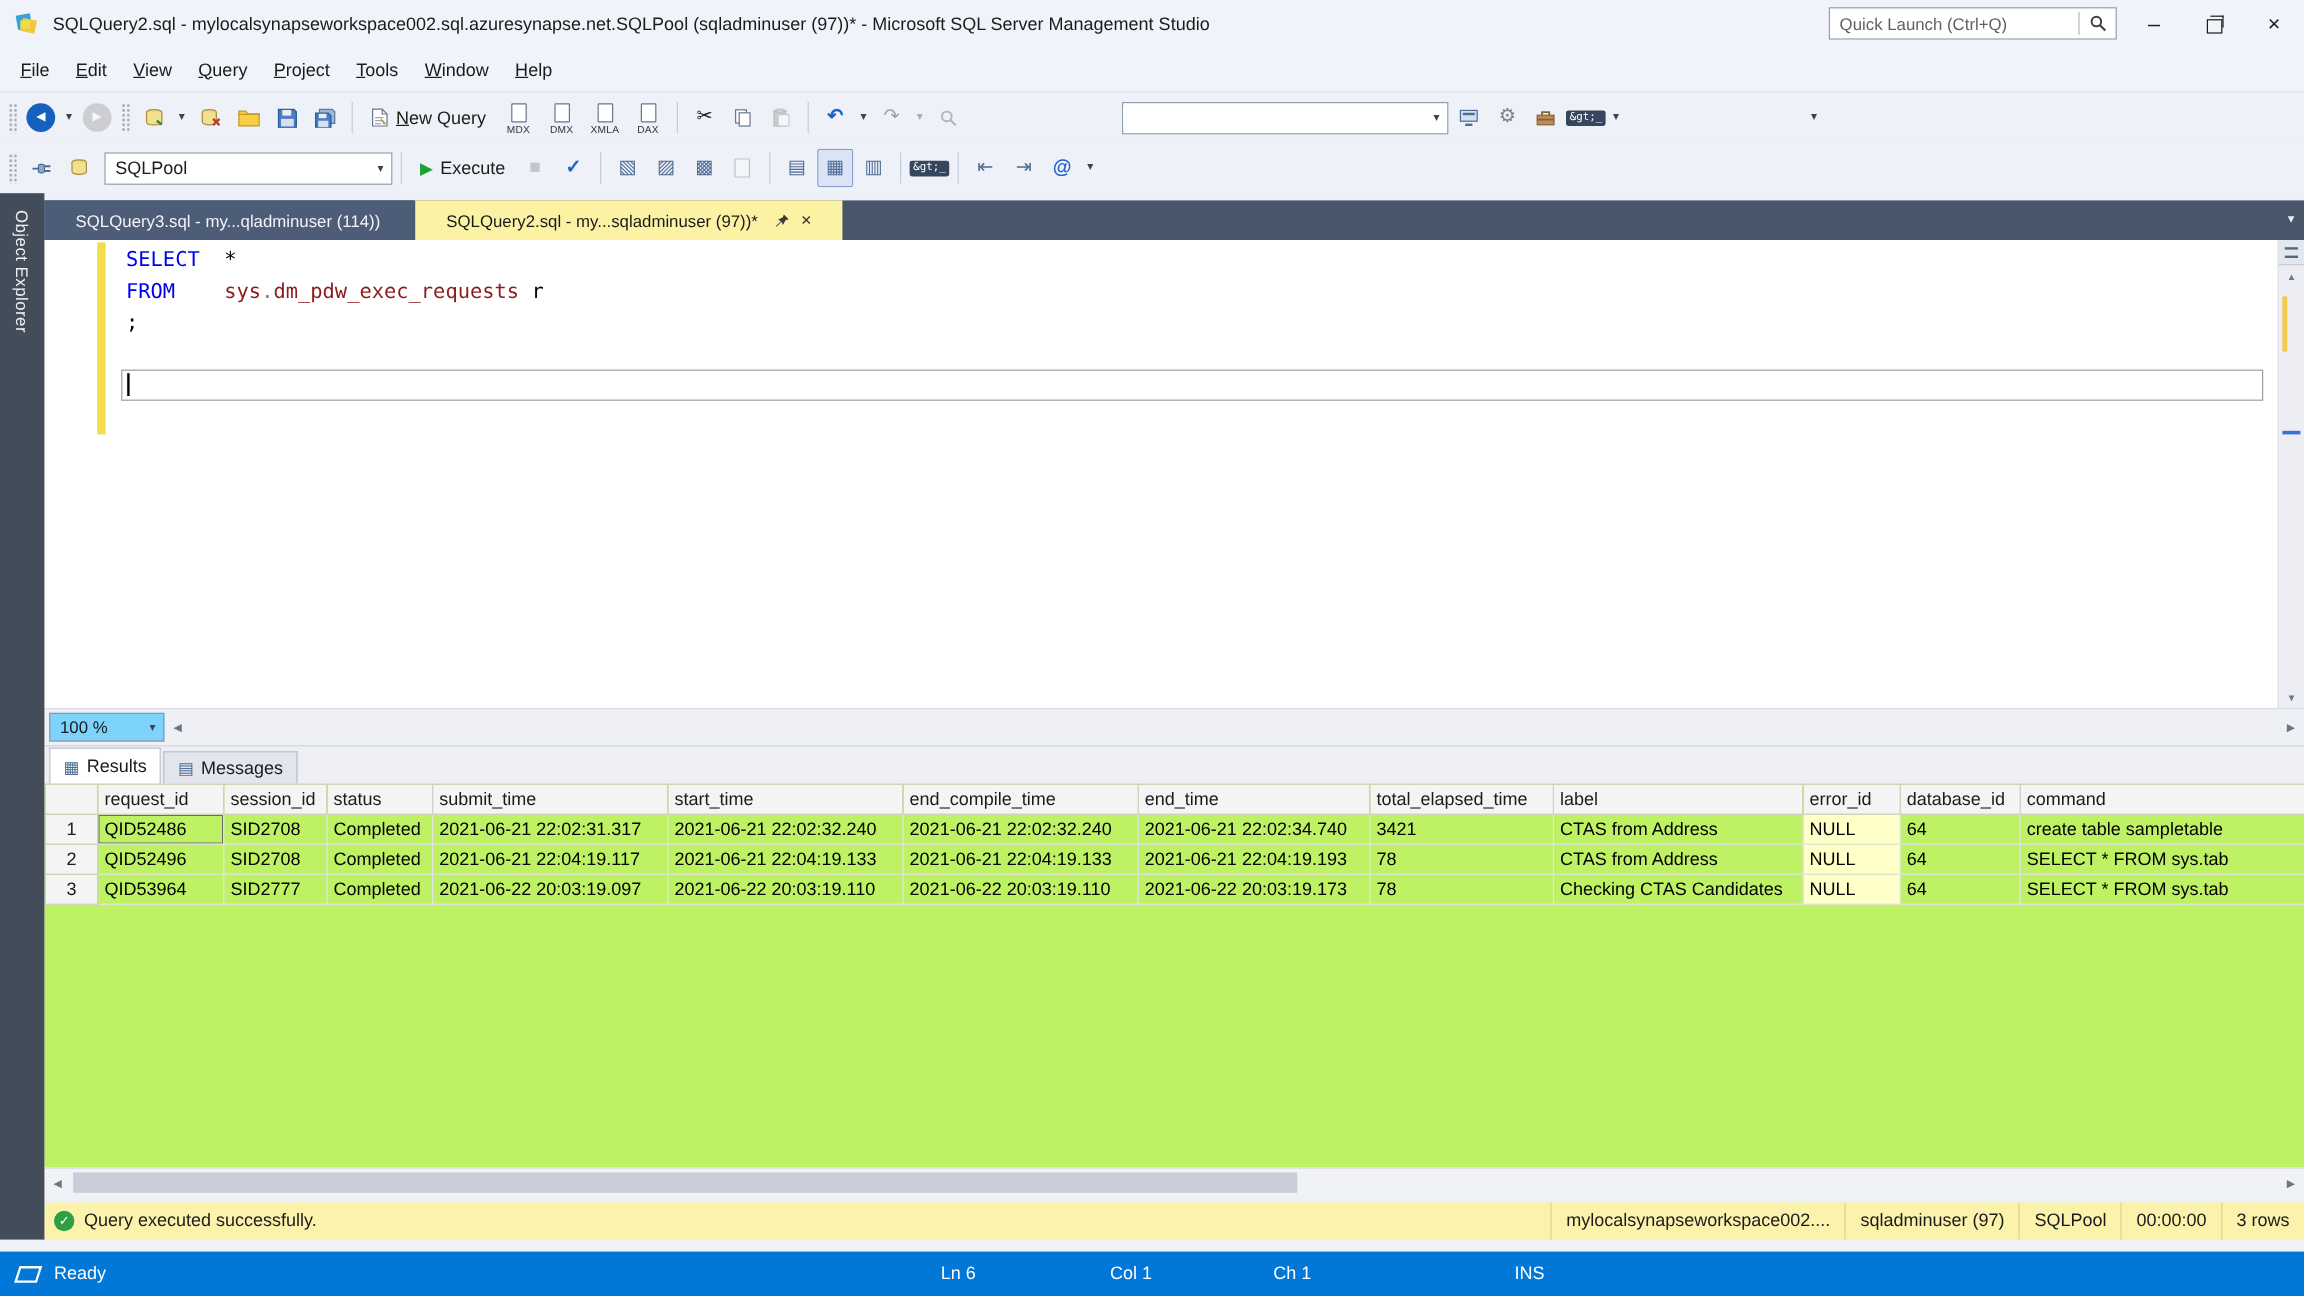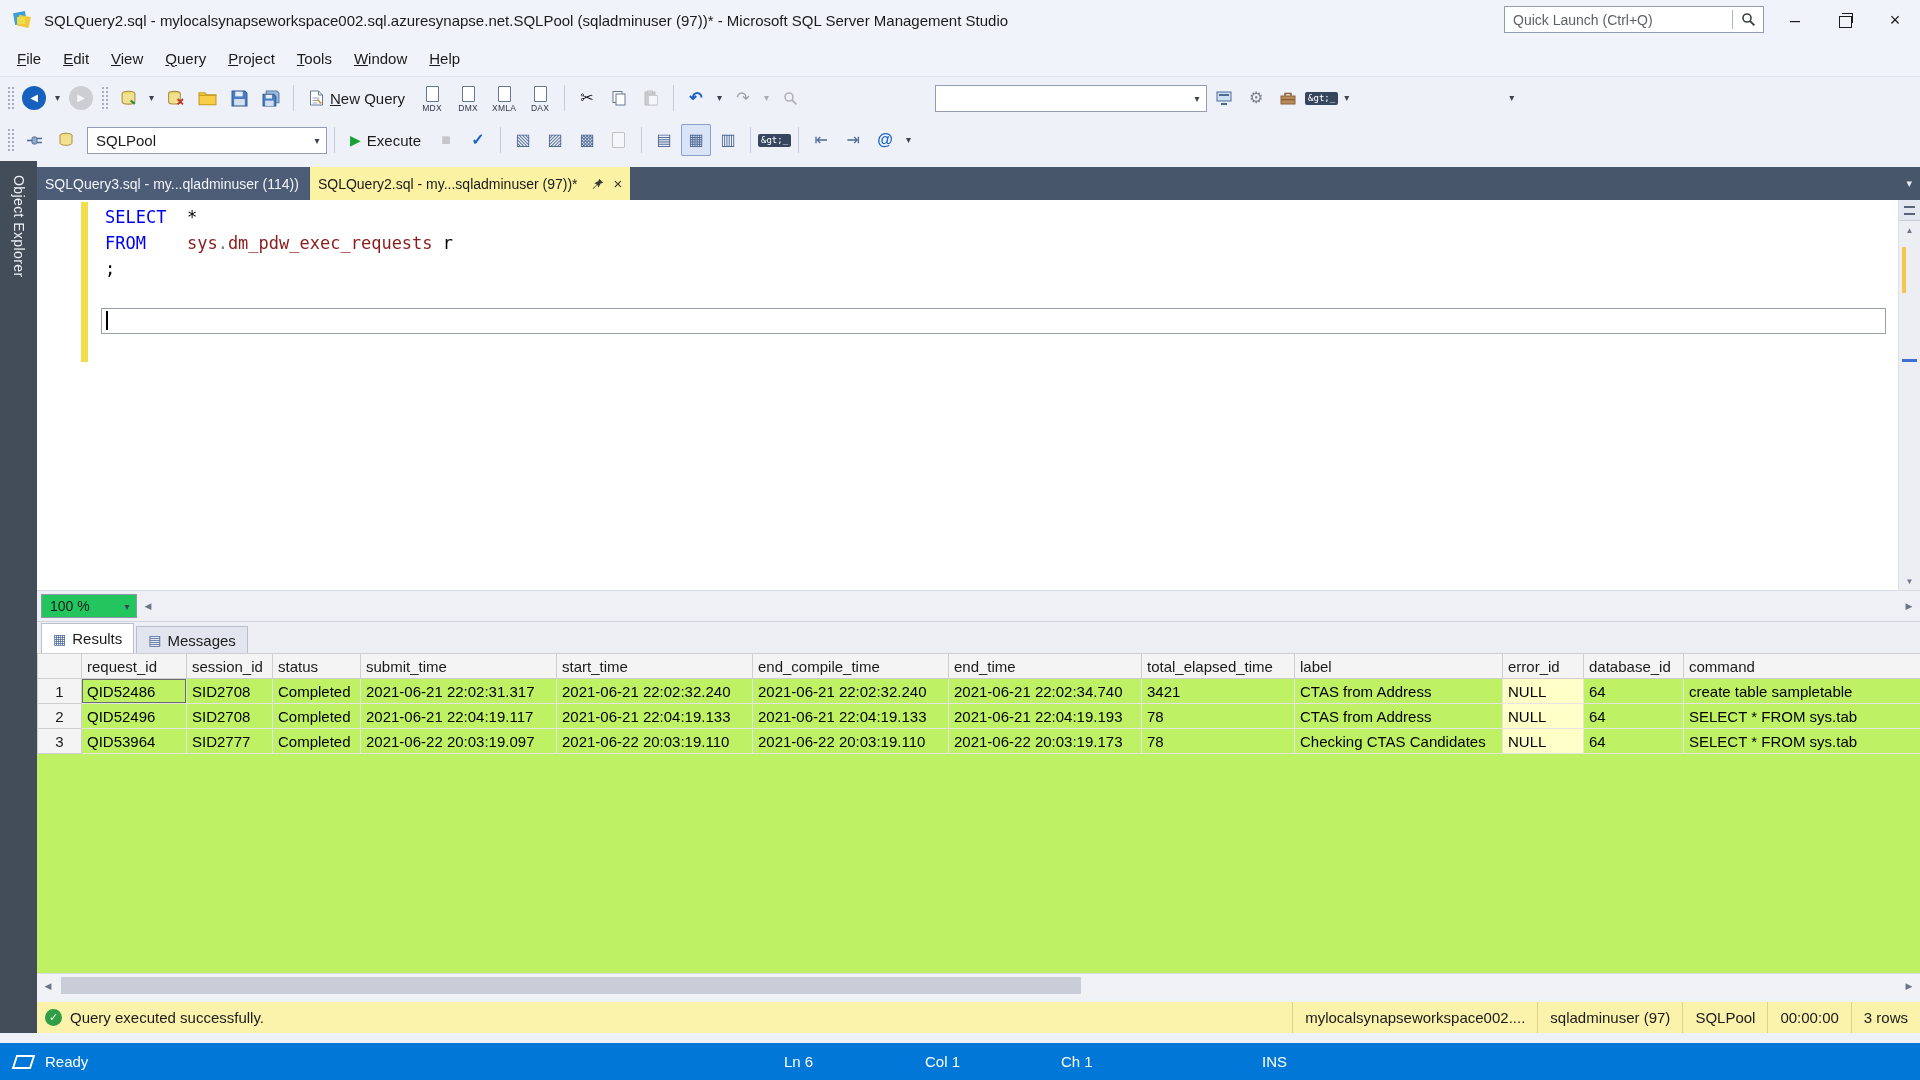--- a/index.html
+++ b/index.html
@@ -4,21 +4,21 @@
 <style>
   html,body{margin:0;padding:0;}
   body{width:1920px;height:1080px;overflow:hidden;background:#eef1f8;
        font-family:"Liberation Sans",sans-serif;color:#1b1b1b;
        display:flex;flex-direction:column;}
   
   .titlebar{height:40px;flex:0 0 40px;background:#f0f3fa;display:flex;align-items:center;
             padding-left:10px;position:relative;}
   .app-icon{width:24px;height:24px;display:flex;align-items:center;justify-content:center;}
   .title-text{font-size:15px;margin-left:10px;white-space:nowrap;}
-  .quick-launch{position:absolute;right:156px;top:6px;width:260px;height:27px;background:#fff;
+  .quick-launch{position:absolute;right:156px;top:6px;width:240px;height:27px;background:#fff;
                 border:1px solid #939db1;display:flex;align-items:center;box-sizing:border-box;}
   .quick-launch input{flex:1;border:none;outline:none;font-size:14px;padding:0 8px;
                 font-family:"Liberation Sans",sans-serif;color:#333;background:transparent;}
   .quick-launch input::placeholder{color:#5d6268;}
   .ql-div{width:1px;height:19px;background:#aeb6c6;}
   .ql-icon{width:30px;display:flex;align-items:center;justify-content:center;height:100%;}
   .win-controls{position:absolute;right:0;top:0;height:40px;display:flex;}
   .wc{width:50px;height:40px;display:flex;align-items:center;justify-content:center;
       font-size:18px;color:#1b1b1b;}
   .restore-ico{width:11px;height:10px;border:1px solid #1b1b1b;position:relative;margin-top:3px;}
@@ -75,21 +75,21 @@
   .db-text{flex:1;padding-left:8px;font-size:15px;}
   
   .main{flex:1;display:flex;background:#eef1f8;padding-bottom:10px;min-height:0;}
   .oe-strip{width:37px;flex:0 0 37px;background:#434d5a;position:relative;}
   .oe-label{position:absolute;top:14px;left:50%;transform:translateX(-50%);
             writing-mode:vertical-rl;font-size:14px;color:#eef1f5;letter-spacing:.4px;}
   .doc-col{flex:1;display:flex;flex-direction:column;min-width:0;}
   .doc-gap{height:6px;flex:0 0 6px;background:#eef1f8;}
   .tabstrip{height:33px;flex:0 0 33px;background:#475669;display:flex;position:relative;}
   .tabs{display:flex;height:100%;}
-  .doc-tab{display:flex;align-items:center;padding:0 8px;font-size:14px;color:#f2f4f8;
+  .doc-tab{display:flex;align-items:center;padding:0 26px;font-size:14px;color:#f2f4f8;
            background:#4d5d77;margin-right:1px;white-space:nowrap;}
   .doc-tab.active{background:var(--active-tab,#fcf2a3);color:#1a1a1a;}
   .tab-label{margin-right:2px;}
   .tab-pin{margin-left:12px;display:flex;align-items:center;}
   .tab-close{margin-left:10px;font-size:15px;color:#333;}
   .strip-caret{position:absolute;right:8px;top:0;height:100%;display:flex;align-items:center;}
   
   .editor-row{height:390px;flex:0 0 390px;display:flex;background:#fff;min-width:0;justify-content:center;}
   .edit-surface{flex:1;position:relative;overflow:hidden;}
   .change-bar{position:absolute;left:44px;top:2px;width:7px;height:160px;background:#f3dc4d;}
@@ -111,21 +111,21 @@
   .split-grip{height:20px;background:#e3e7ef;border-bottom:1px solid #c8cdd8;
            display:flex;align-items:center;justify-content:center;}
   .sg-lines{width:11px;height:5px;border-top:2px solid #5a6activ478;border-top:2px solid #5a6478;border-bottom:2px solid #5a6478;}
   .vs-arrow{height:18px;display:flex;align-items:center;justify-content:center;
            font-size:8px;color:#6d7588;}
   .vs-track{flex:1;position:relative;}
   .marker-changed{position:absolute;left:3px;top:8px;width:4px;height:46px;background:#f2c94c;}
   .marker-caret{position:absolute;left:3px;right:3px;top:120px;height:3px;background:#3b6fd4;}
   .editor-bottom{height:30px;flex:0 0 30px;background:#eef0f5;border-top:1px solid #d9dce4;
            display:flex;align-items:center;}
-  .zoom-combo{width:96px;height:24px;margin-left:4px;background:#22c55e;border:1px solid #8d97ab;
+  .zoom-combo{width:96px;height:24px;margin-left:4px;background:#7dd3fc;border:1px solid #8d97ab;
            display:flex;align-items:center;box-sizing:border-box;}
   .zoom-val{flex:1;padding-left:8px;font-size:14px;}
   .hs-arrow{width:22px;height:100%;display:flex;align-items:center;justify-content:center;
            font-size:9px;color:#6d7588;}
   .hs-track{flex:1;height:100%;}
   
   .rtabs{height:31px;flex:0 0 31px;background:#edeff4;border-top:1px solid #cfd4de;
          display:flex;align-items:flex-end;padding-left:4px;gap:2px;}
   .rtab{display:flex;align-items:center;gap:6px;padding:0 11px;height:26px;font-size:15px;
         background:#e2e5ed;border:1px solid #b9bfcc;border-bottom:none;}

